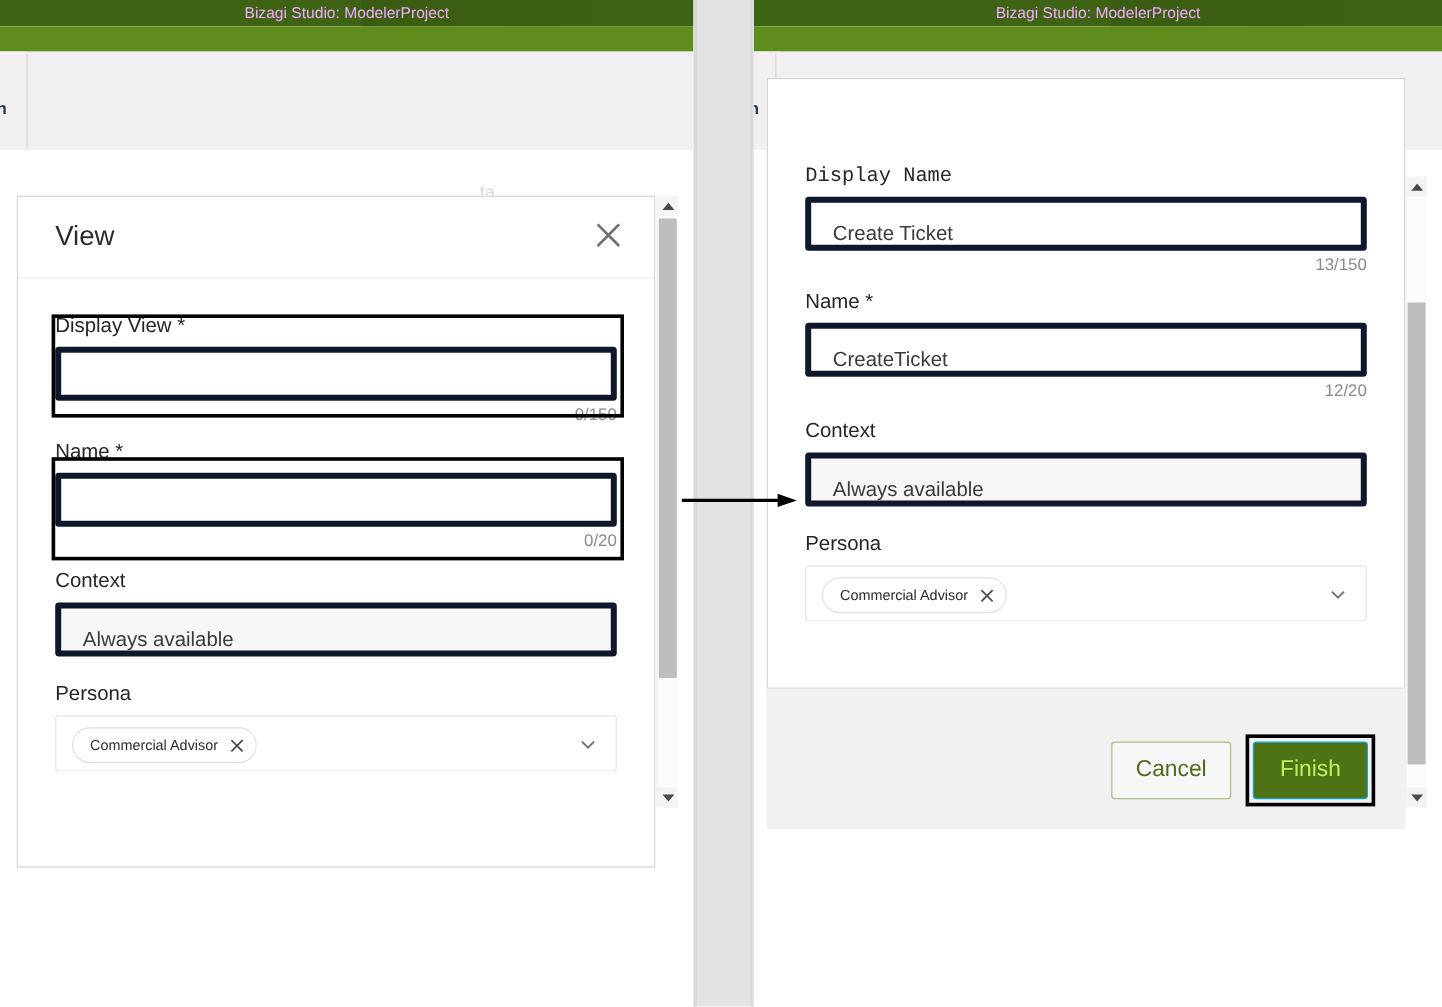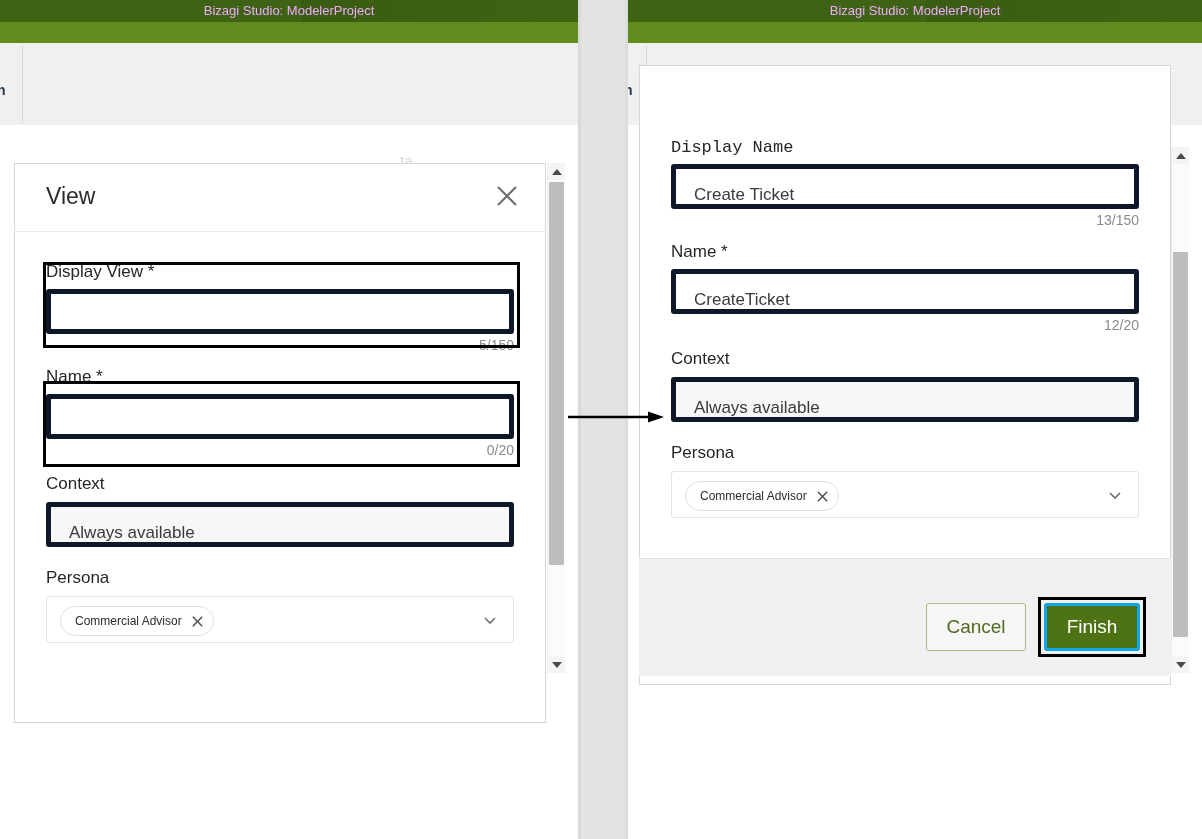--- a/index.html
+++ b/index.html
@@ -223,22 +223,22 @@
     align-items: center;
     justify-content: center;
   }
   .btn-cancel {
     background: #f6f6f6;
     border: 1px solid #a9bf86;
     color: #4e6b1f;
   }
   .btn-finish {
     background: #4d7314;
-    border: 3px solid #0ea5e9;
-    color: #ffffff;
+    border: 1px solid #0ea5e9;
+    color: #bef264;
   }
 
   
   .scrollbar {
     position: absolute;
     width: 17px;
     background: #fbfbfb;
     border-left: 1px solid #eeeeee;
   }
   .sb-arrow {
@@ -337,21 +337,21 @@
               <line x1="25" y1="7" x2="7" y2="25" stroke="#6f6f6f" stroke-width="2.2"></line>
             </svg>
           </div>
         </div>
 
         <div class="dialog-body" style="padding-top:30px;">
 
           <div class="field">
             <label class="field-label" style="margin-bottom:7px;">Display View *</label>
             <div class="field-input"></div>
-            <div class="field-counter">5/150</div>
+            <div class="field-counter">0/150</div>
           </div>
 
           <div class="field" style="margin-top:14px;">
             <label class="field-label" style="margin-bottom:7px;">Name *</label>
             <div class="field-input"></div>
             <div class="field-counter">0/20</div>
           </div>
 
           <div class="field" style="margin-top:16px;">
             <label class="field-label" style="margin-bottom:8px;">Context</label>
@@ -452,21 +452,21 @@
               <span class="ms-caret">
                 <svg width="18" height="18" viewBox="0 0 18 18" aria-hidden="true">
                   <polyline points="4,7 9,12 14,7" fill="none" stroke="#707070" stroke-width="1.6"></polyline>
                 </svg>
               </span>
             </div>
           </div>
         </div>
       </div>
 
-      <div class="dialog-footer" style="position:absolute; left:11px; top:433px; width:532px; height:118px;">
+      <div class="dialog-footer" style="position:absolute; left:11px; top:448px; width:532px; height:118px;">
         <div class="btn btn-cancel" style="left:287px; top:44px; width:100px; height:48px;">Cancel</div>
         <div class="btn btn-finish" style="left:405px; top:44px; width:96px; height:48px;">Finish</div>
         <div class="hl-box" style="left:399px; top:38px; width:108px; height:60px;"></div>
       </div>
 
       <div class="scrollbar" style="left:543px; top:22px; height:526px;">
         <div class="sb-arrow up">
           <span class="tri up"></span>
         </div>
         <div class="sb-thumb" style="top:105px; height:385px;"></div>

